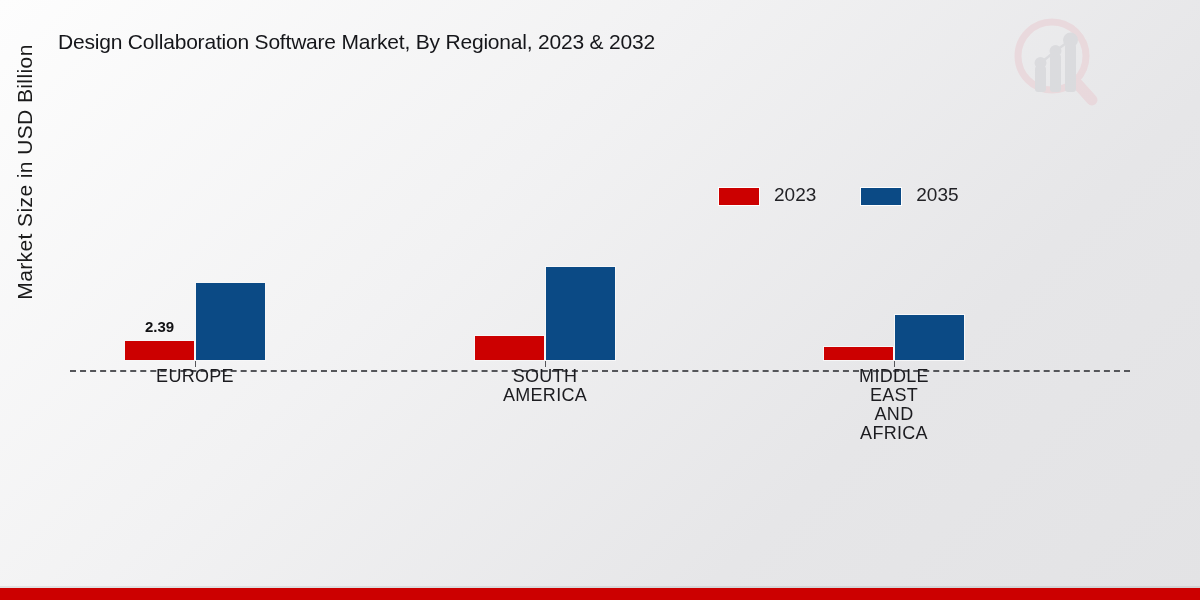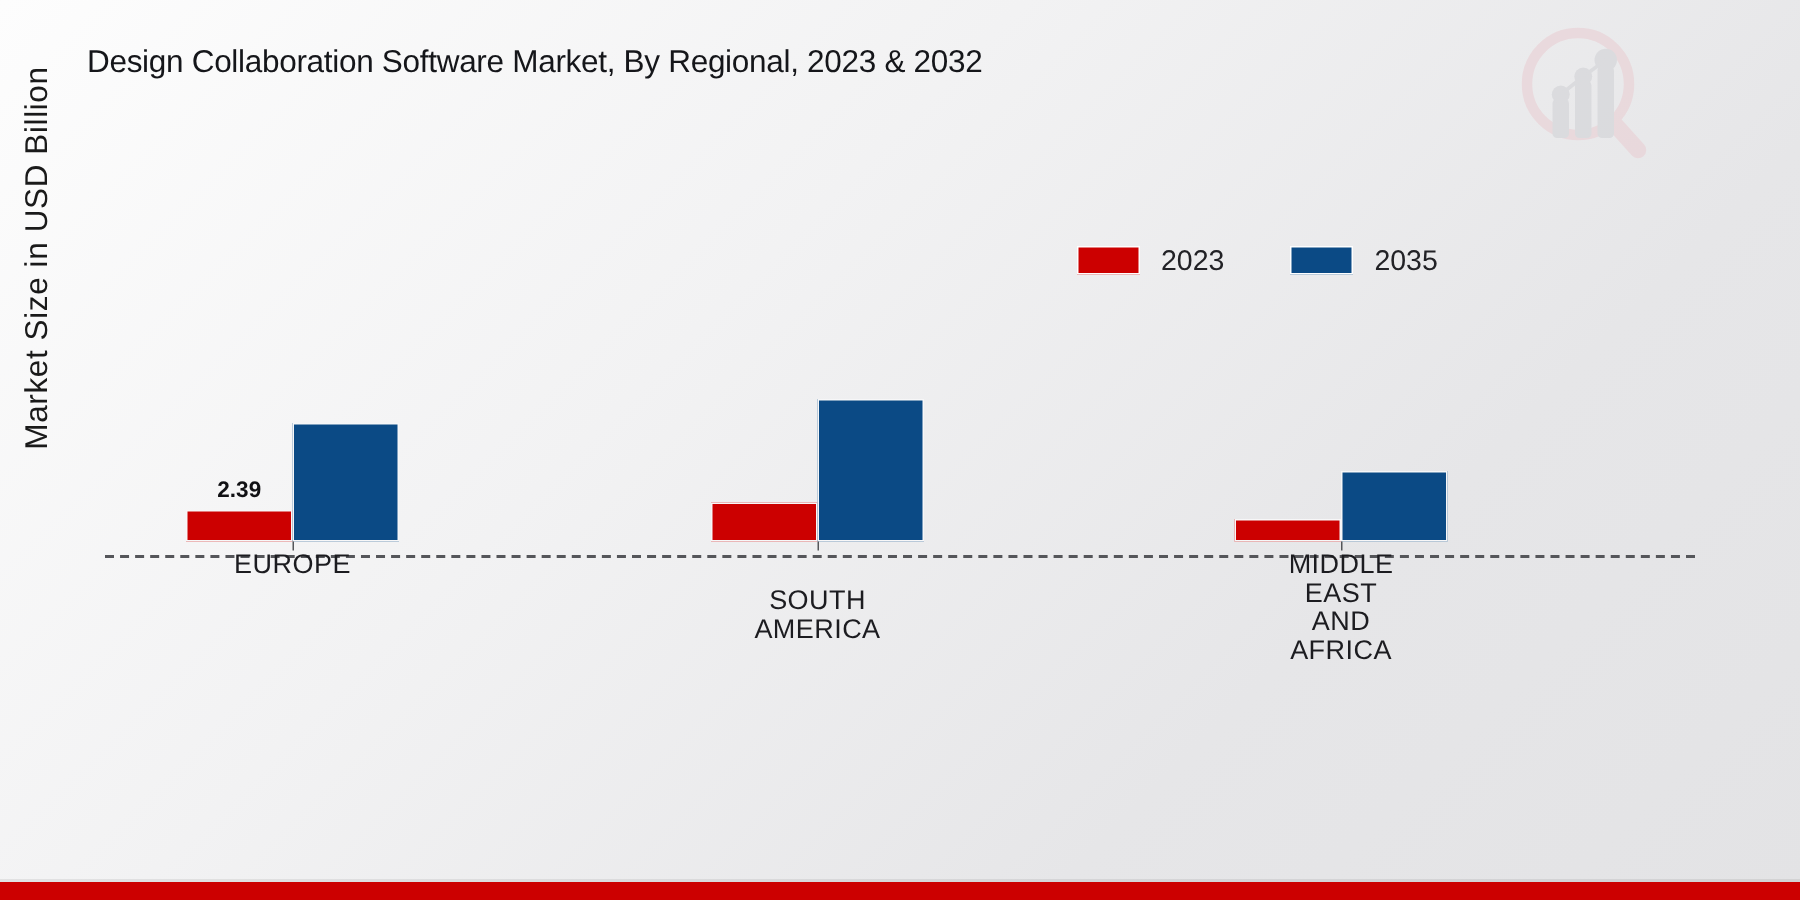--- a/index.html
+++ b/index.html
@@ -66,22 +66,23 @@
   .legend {
     position: absolute;
     left: 718px;
     top: 164px;
     display: flex;
     align-items: center;
     gap: 44px;
   }
   .legend-item {
     display: flex;
-    align-items: flex-start;
+    align-items: flex-end;
     gap: 14px;
+    margin-top: 20px;
   }
   .legend-swatch {
     width: 40px;
     height: 17px;
     border: 1px solid #fefefe;
   }
   .legend-label {
     font-size: 19px;
     color: #222226;
     font-family: "Liberation Sans", sans-serif;
@@ -228,21 +229,21 @@
       <span class="tick"></span>
       <div class="cat-label" style="white-space:pre-line;">EUROPE</div>
     </div>
 
     <div class="group" style="left:404px;">
       <div class="bars">
         <div class="bar red" style="height:26px;"></div>
         <div class="bar blue" style="height:95px;"></div>
       </div>
       <span class="tick"></span>
-      <div class="cat-label" style="white-space:pre-line;margin-top:24px;">SOUTH
+      <div class="cat-label" style="white-space:pre-line;">SOUTH
 AMERICA</div>
     </div>
 
     <div class="group" style="left:753px;">
       <div class="bars">
         <div class="bar red" style="height:15px;"></div>
         <div class="bar blue" style="height:47px;"></div>
       </div>
       <span class="tick"></span>
       <div class="cat-label" style="white-space:pre-line;">MIDDLE

